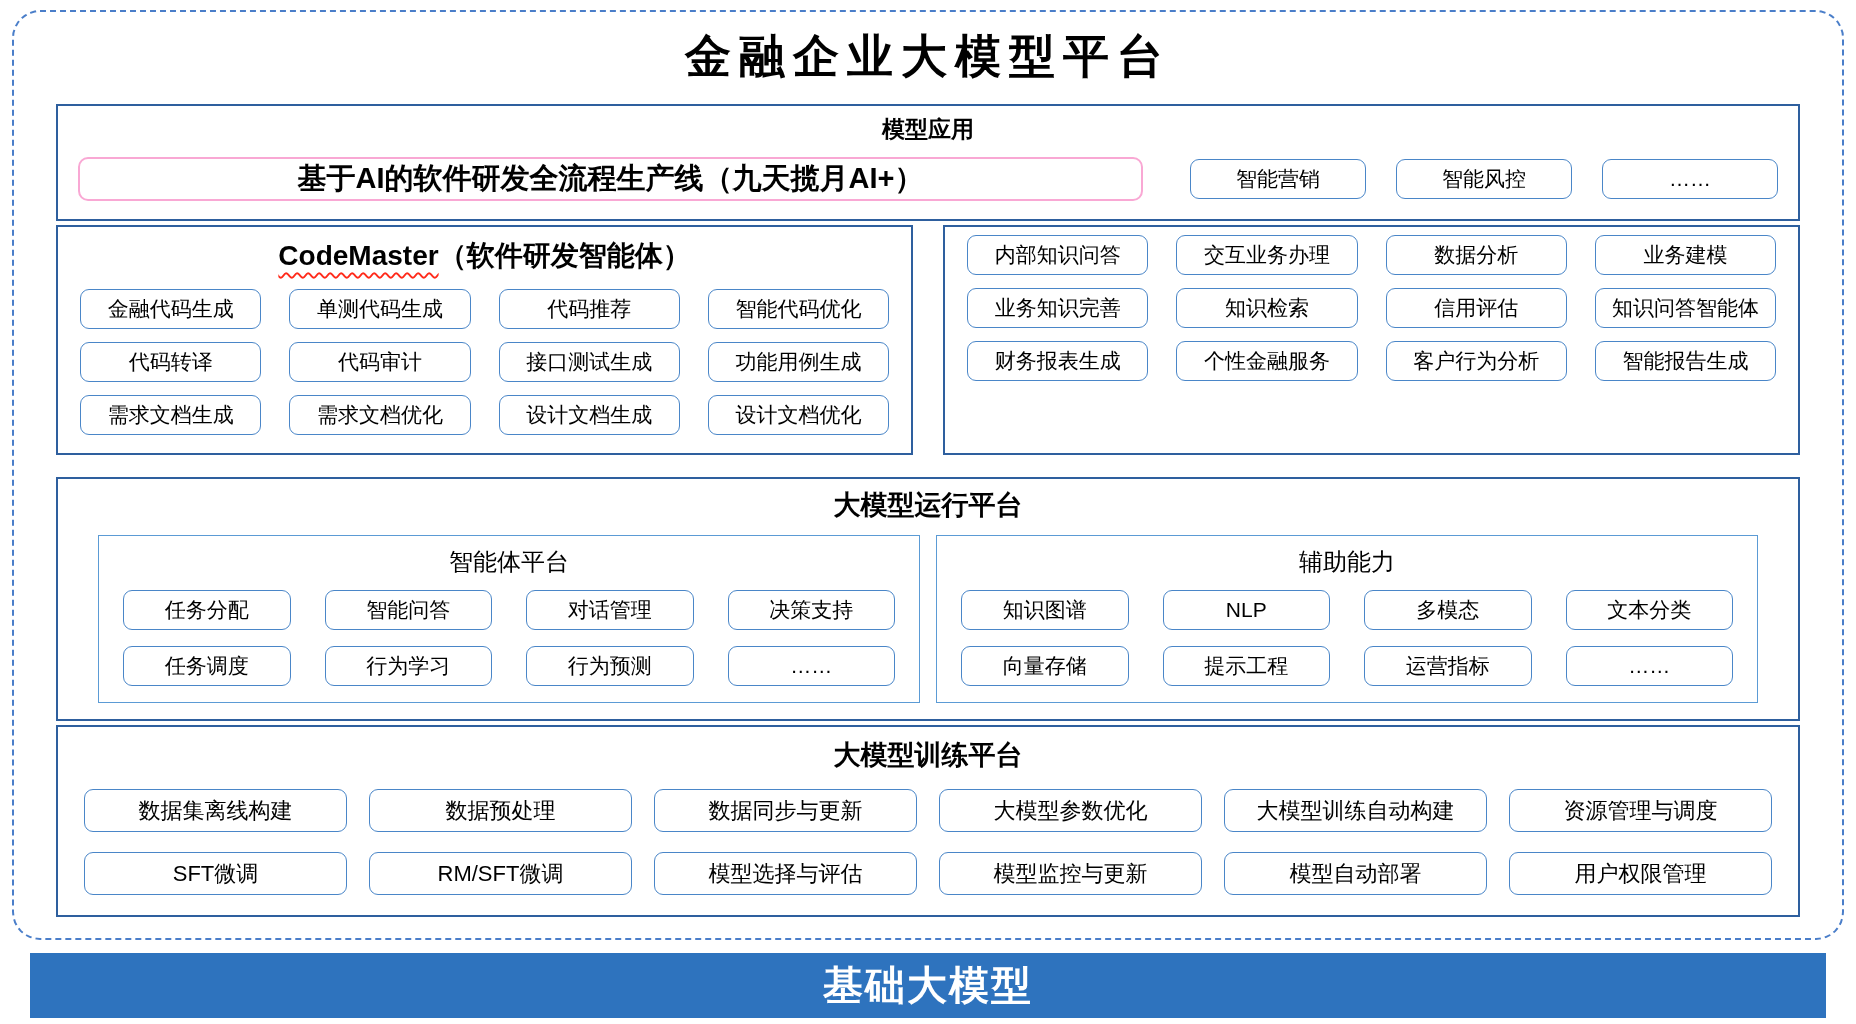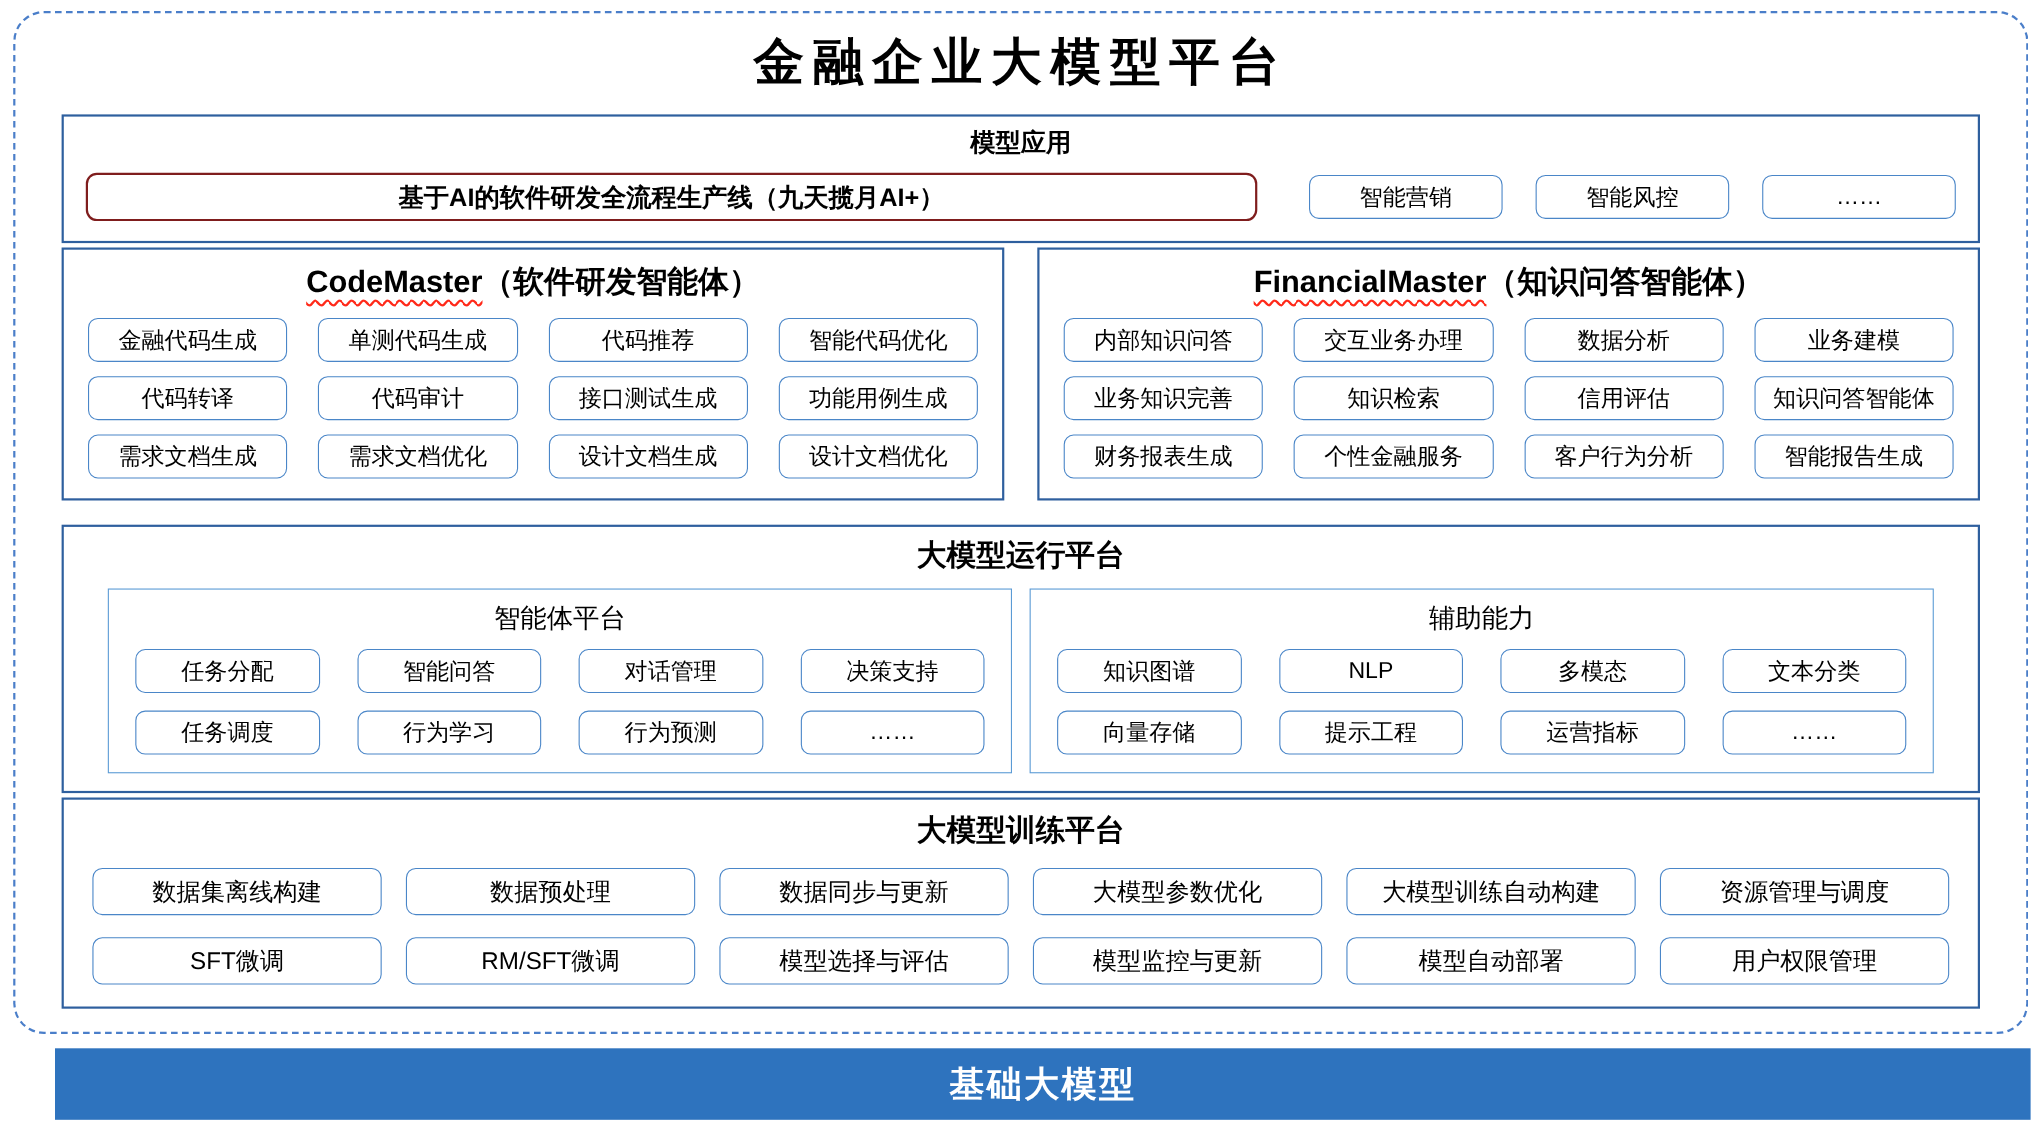--- a/index.html
+++ b/index.html
@@ -32,23 +32,23 @@
     background:#fff;
   }
   
   .sec-apps { padding:8px 20px 18px 20px; }
   .sec-header {
     text-align:center; font-weight:bold; font-size:23px; margin-bottom:12px;
   }
   .app-row { display:flex; align-items:center; }
   .app-main {
     width:1065px; height:44px;
-    border:2px solid #7f1d1d; border-radius:10px;
+    border:2px solid #f9a8d4; border-radius:10px;
     display:flex; align-items:center; justify-content:center;
-    font-weight:bold; font-size:23px;
+    font-weight:bold; font-size:29px;
   }
   .app-others { display:flex; gap:30px; margin-left:auto; }
   .app-others .chip { width:176px; height:40px; }
   
   .chip {
     border:1.5px solid #4a86c8; border-radius:9px;
     min-height:40px;
     display:flex; align-items:center; justify-content:center;
     font-size:21px; text-align:center;
     background:#fff;
@@ -79,21 +79,21 @@
   
   .sec-training { padding:10px 26px 20px 26px; }
   .training-header { text-align:center; font-weight:bold; font-size:27px; margin-bottom:16px; }
   .training-grid { display:grid; grid-template-columns:repeat(6,1fr); gap:20px 22px; }
   .training-grid .chip { min-height:43px; font-size:22px; }
   
   .base-bar {
     position:absolute; left:30px; top:953px; width:1796px; height:65px;
     background:#2e73be;
     display:flex; align-items:center; justify-content:center;
-    color:#ffffff; font-weight:bold; font-size:32px; letter-spacing:2px;margin-left:20px;
+    color:#ffffff; font-weight:bold; font-size:40px; letter-spacing:2px;
   }
 </style>
 </head>
 <body>
 
 <div class="canvas">
 
   <div class="outer">
 
     <div class="main-title">金融企业大模型平台</div>
@@ -126,23 +126,20 @@
             <div class="chip">接口测试生成</div>
             <div class="chip">功能用例生成</div>
             <div class="chip">需求文档生成</div>
             <div class="chip">需求文档优化</div>
             <div class="chip">设计文档生成</div>
             <div class="chip">设计文档优化</div>
           </div>
       </div>
 
       <div class="agent-box">
-        <div class="agent-title">
-          <span class="wavy">FinancialMaster</span><span>（知识问答智能体）</span>
-        </div>
         <div class="agent-grid">
             <div class="chip">内部知识问答</div>
             <div class="chip">交互业务办理</div>
             <div class="chip">数据分析</div>
             <div class="chip">业务建模</div>
             <div class="chip">业务知识完善</div>
             <div class="chip">知识检索</div>
             <div class="chip">信用评估</div>
             <div class="chip">知识问答智能体</div>
             <div class="chip">财务报表生成</div>

